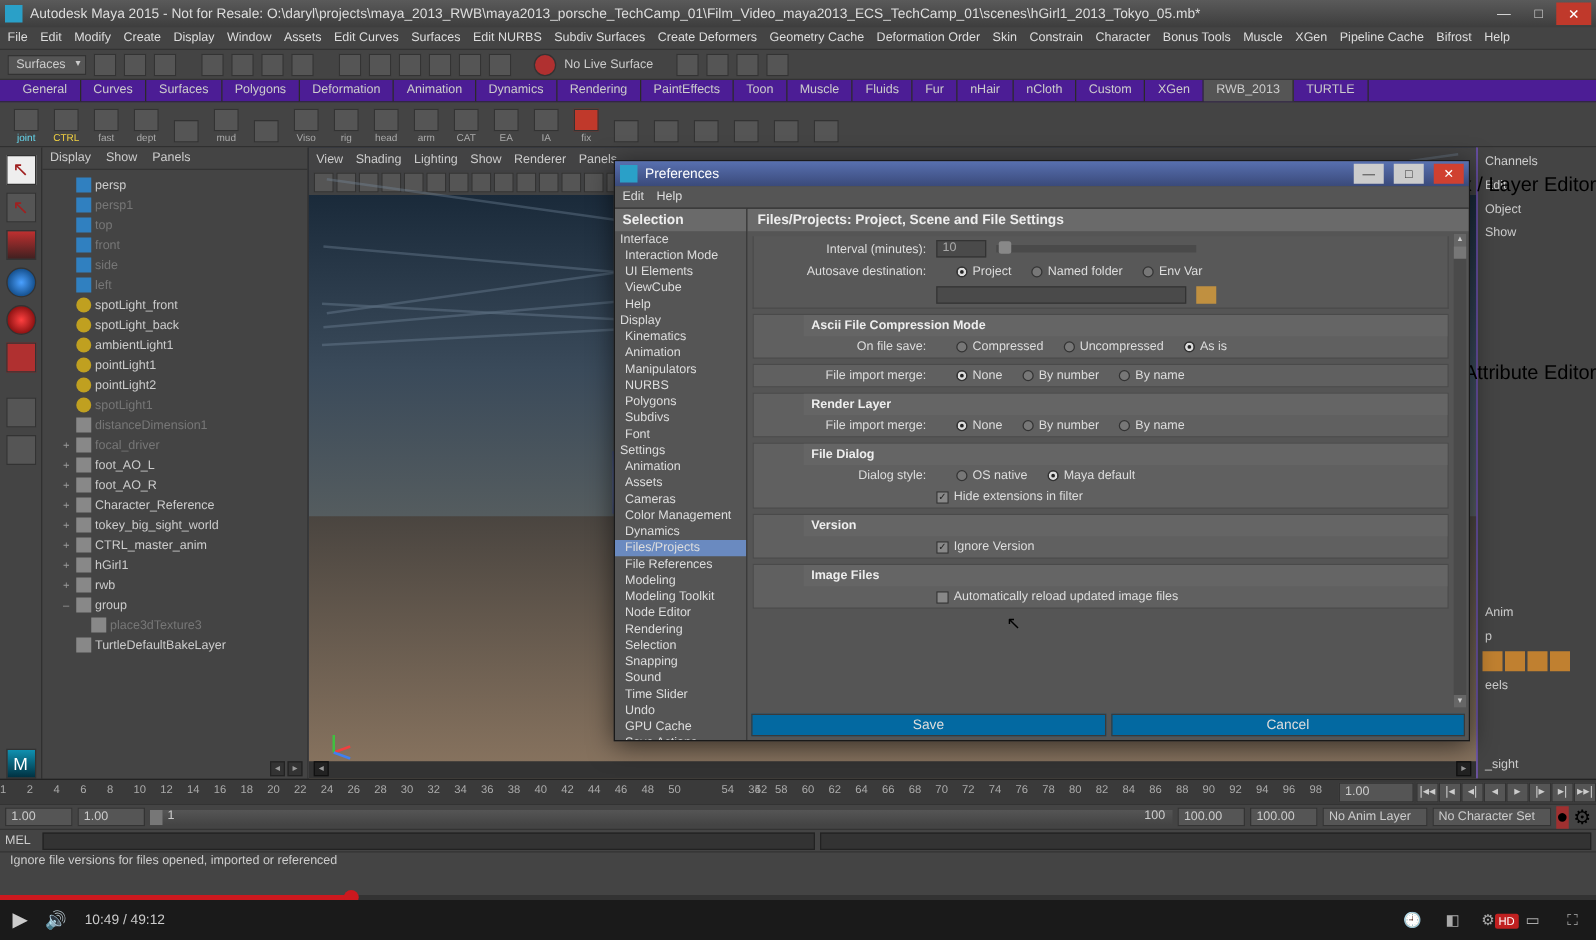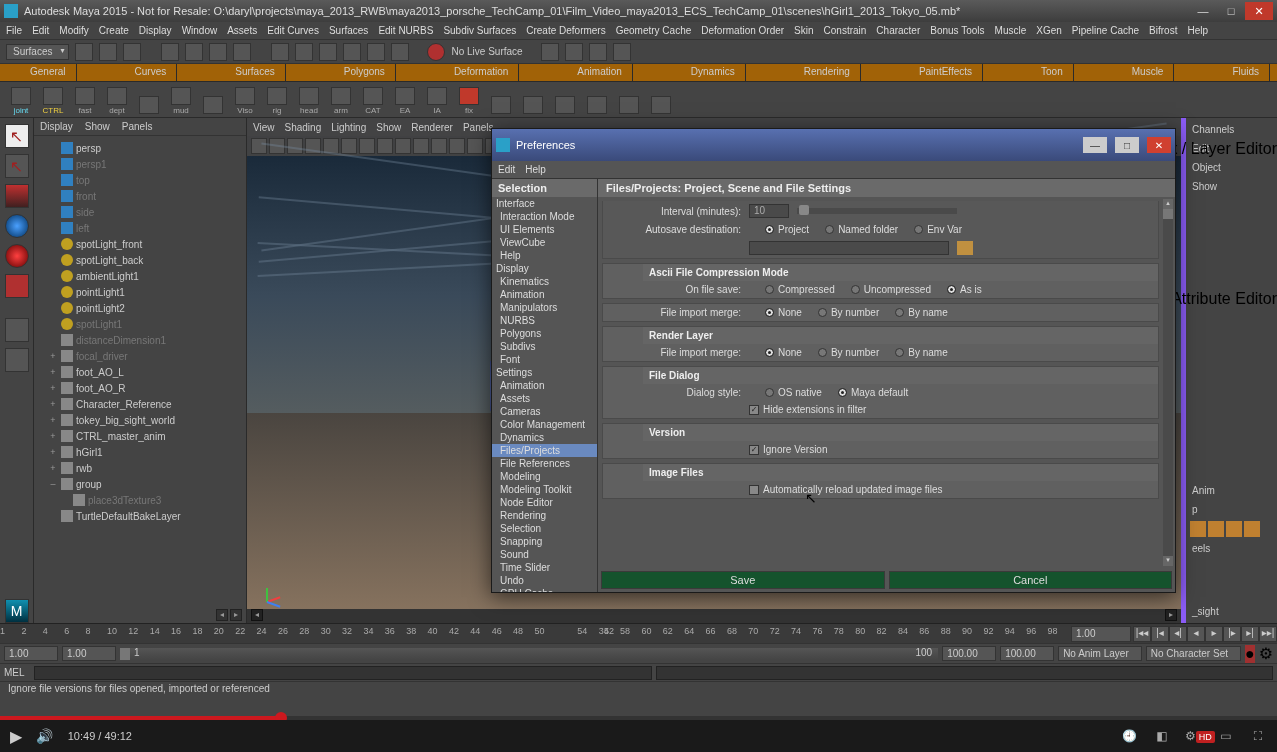--- a/index.html
+++ b/index.html
@@ -18,21 +18,21 @@
 .menubar span { font-size: 10px; color: #ddd; margin-right: 10px; cursor: default; }
 
 
 .toolrow { height: 24px; background: #444; border-bottom: 1px solid #333; display: flex; align-items: center; padding: 0 6px; gap: 6px; }
 .toolrow .dd { background: #555; border: 1px solid #333; color: #ccc; font-size: 10px; padding: 1px 16px 1px 6px; height: 16px; position: relative; }
 .toolrow .dd::after { content: "▾"; position: absolute; right: 4px; font-size: 8px; }
 .toolrow .tbtn { width: 18px; height: 18px; background: #555; border: 1px solid #333; }
 .toolrow .nolive { color: #ccc; font-size: 10px; }
 
 
-.tabrow { height: 18px; background: #a16207; border-bottom: 1px solid #2a2a2a; display: flex; padding-left: 20px; gap: 48px; }
+.tabrow { height: 18px; background: #4c1d95; border-bottom: 1px solid #2a2a2a; display: flex; padding-left: 8px; }
 .tabrow .tab { padding: 2px 10px; font-size: 10px; color: #ccc; border-right: 1px solid #2a2a2a; }
 .tabrow .tab.active { background: #555; }
 
 
 .shelfrow { height: 36px; background: #444; border-bottom: 1px solid #2a2a2a; display: flex; align-items: center; padding: 0 6px; gap: 2px; }
 .shelfrow .sicon { width: 30px; height: 30px; display: flex; flex-direction: column; align-items: center; justify-content: flex-end; font-size: 8px; color: #aaa; }
 .shelfrow .sicon .box { width: 20px; height: 18px; background: #555; border: 1px solid #333; margin-bottom: 1px; }
 .shelfrow .sicon.joint { color: #66d9ef; }
 .shelfrow .sicon.ctrl { color: #f0d040; }
 .shelfrow .sicon.fix .box { background: #c0392b; }
@@ -68,21 +68,21 @@
 .viewport .scene .ceiling .beam { position: absolute; background: rgba(120,140,160,0.6); height: 2px; }
 .viewport .scene .floor { position: absolute; bottom: 0; left: 0; right: 0; height: 45%; background: linear-gradient(to bottom, #4a4540 0%, #8a7560 100%); }
 .viewport .scene .struct { position: absolute; top: 42%; width: 40px; height: 20%; background: linear-gradient(#3a4050,#4a5060,#2a3040); }
 .viewport .scene .glow { position: absolute; top: 44%; left: 26%; width: 40px; height: 50px; background: radial-gradient(#80a0ff,#3040a0); opacity: 0.6; }
 .viewport .axis { position: absolute; left: 10px; bottom: 10px; width: 30px; height: 30px; }
 .viewport .axis .ax { position: absolute; width: 14px; height: 2px; transform-origin: left center; left: 10px; bottom: 10px; }
 .viewport .vbar { position: absolute; bottom: 0; left: 0; right: 0; height: 14px; background: #333; display: flex; justify-content: space-between; padding: 0 4px; }
 .viewport .vbar .sc { width: 12px; height: 12px; background: #222; border: 1px solid #111; font-size: 8px; color: #999; text-align: center; }
 .viewport .vbar .sp { flex: 1; }
 
-.rightpanel { width: 96px; background: #444; border-left: 5px solid #8b5cf6; padding: 4px; display: flex; flex-direction: column; gap: 4px; }
+.rightpanel { width: 96px; background: #444; border-left: 1px solid #8b5cf6; padding: 4px; display: flex; flex-direction: column; gap: 4px; }
 .rightpanel .rtab { font-size: 10px; color: #ccc; padding: 2px; }
 .rightpanel .ricons { display: flex; gap: 2px; }
 .rightpanel .ricons .ri { width: 16px; height: 16px; background: #c08030; }
 
 
 .timeline-area { background: #444; }
 .timeline { height: 20px; background: #3a3a3a; border-top: 1px solid #222; position: relative; display: flex; align-items: center; }
 .timeline .ticks { flex: 1; position: relative; height: 100%; color: #aaa; font-size: 9px; overflow: hidden; }
 .timeline .ticks span { position: absolute; top: 2px; }
 .timeline .tend { width: 60px; background: #555; border: 1px solid #333; text-align: left; font-size: 10px; color: #ccc; padding: 1px 4px; margin: 0 2px; height: 16px; }
@@ -95,21 +95,21 @@
 .rangerow .rdd { background: #555; border: 1px solid #333; color: #ccc; font-size: 10px; padding: 1px 12px 1px 4px; height: 15px; }
 
 .melrow { height: 18px; background: #444; border-top: 1px solid #333; display: flex; align-items: center; padding: 0 4px; }
 .melrow .mellabel { font-size: 10px; color: #ccc; width: 30px; }
 .melrow .melinput { flex: 1; height: 14px; background: #333; border: 1px solid #222; }
 
 .statusbar { height: 16px; background: #444; border-top: 1px solid #333; font-size: 10px; color: #ccc; padding: 1px 8px; }
 
 
 .pref-dialog { position: absolute; left: 491px; top: 128px; width: 685px; height: 465px; background: #444; border: 1px solid #1a1a1a; box-shadow: 0 4px 20px rgba(0,0,0,0.6); display: flex; flex-direction: column; }
-.pref-title { height: 32px; background: linear-gradient(#5870b0,#3a4a7a); display: flex; align-items: center; padding: 0 4px; gap: 6px; }
+.pref-title { height: 20px; background: linear-gradient(#5870b0,#3a4a7a); display: flex; align-items: center; padding: 0 4px; gap: 6px; }
 .pref-title .picon { width: 14px; height: 14px; background: #2aa0c8; }
 .pref-title span { color: #fff; font-size: 11px; flex: 1; }
 .pref-title .pbtn { width: 24px; height: 16px; display: flex; align-items: center; justify-content: center; font-size: 10px; color: #333; background: #ccc; margin-left: 2px; }
 .pref-title .pbtn.close { background: #d04030; color: #fff; }
 .pref-menu { height: 18px; background: #555; display: flex; align-items: center; gap: 10px; padding: 0 6px; font-size: 10px; color: #ddd; border-bottom: 1px solid #333; }
 .pref-body { flex: 1; display: flex; overflow: hidden; }
 .pref-cats { width: 106px; background: #555; border-right: 1px solid #333; display: flex; flex-direction: column; overflow: hidden; }
 .pref-cats .chead { background: #6a6a6a; color: #eee; font-size: 11px; font-weight: bold; padding: 3px 6px; }
 .pref-cats .citem { font-size: 10px; color: #ddd; padding: 1px 4px 1px 8px; cursor: default; white-space: nowrap; }
 .pref-cats .citem.group { padding-left: 4px; }
@@ -125,21 +125,21 @@
 .pref-main .section .srow { display: flex; align-items: center; padding: 3px 6px; font-size: 10px; color: #ddd; }
 .pref-main .section .srow .slabel { width: 140px; text-align: right; padding-right: 8px; }
 .pref-main .section .srow .radio { margin: 0 4px 0 16px; width: 9px; height: 9px; border-radius: 50%; border: 1px solid #333; background: #777; display: inline-block; }
 .pref-main .section .srow .radio.on { background: #222; box-shadow: inset 0 0 0 2px #ddd; }
 .pref-main .section .srow .check { width: 10px; height: 10px; background: #888; border: 1px solid #333; margin-right: 4px; display: inline-flex; align-items: center; justify-content: center; font-size: 8px; color: #222; }
 .pref-main .section .srow .slider { width: 160px; height: 6px; background: #4a4a4a; margin-left: 8px; position: relative; }
 .pref-main .section .srow .slider .dot { position: absolute; left: 2px; top: -3px; width: 10px; height: 10px; background: #888; border-radius: 2px; }
 .pref-main .section .srow .sin { width: 40px; height: 14px; background: #4a4a4a; border: 1px solid #333; color: #aaa; padding: 0 4px; }
 .pref-main .section .srow .folder { width: 16px; height: 14px; background: #c09040; margin-left: 8px; }
 .pref-buttons { height: 24px; display: flex; gap: 4px; padding: 3px; }
-.pref-buttons .pbigbtn { flex: 1; background: #14532d; border: 1px solid #3a3a3a; color: #ddd; font-size: 11px; display: flex; align-items: center; justify-content: center; }
+.pref-buttons .pbigbtn { flex: 1; background: #0369a1; border: 1px solid #3a3a3a; color: #ddd; font-size: 11px; display: flex; align-items: center; justify-content: center; }
 
 
 .cursor { position: absolute; pointer-events: none; font-size: 14px; color: #000; z-index: 1000; }
 
 
 .videobar { position: absolute; left: 0; right: 0; bottom: 0; height: 32px; background: #1a1a1a; display: flex; align-items: center; padding: 0 10px; gap: 14px; }
 .videobar .vplay { color: #ccc; font-size: 16px; }
 .videobar .vvol { color: #ccc; font-size: 14px; }
 .videobar .vtime { color: #ccc; font-size: 11px; }
 .videobar .vspacer { flex: 1; }

